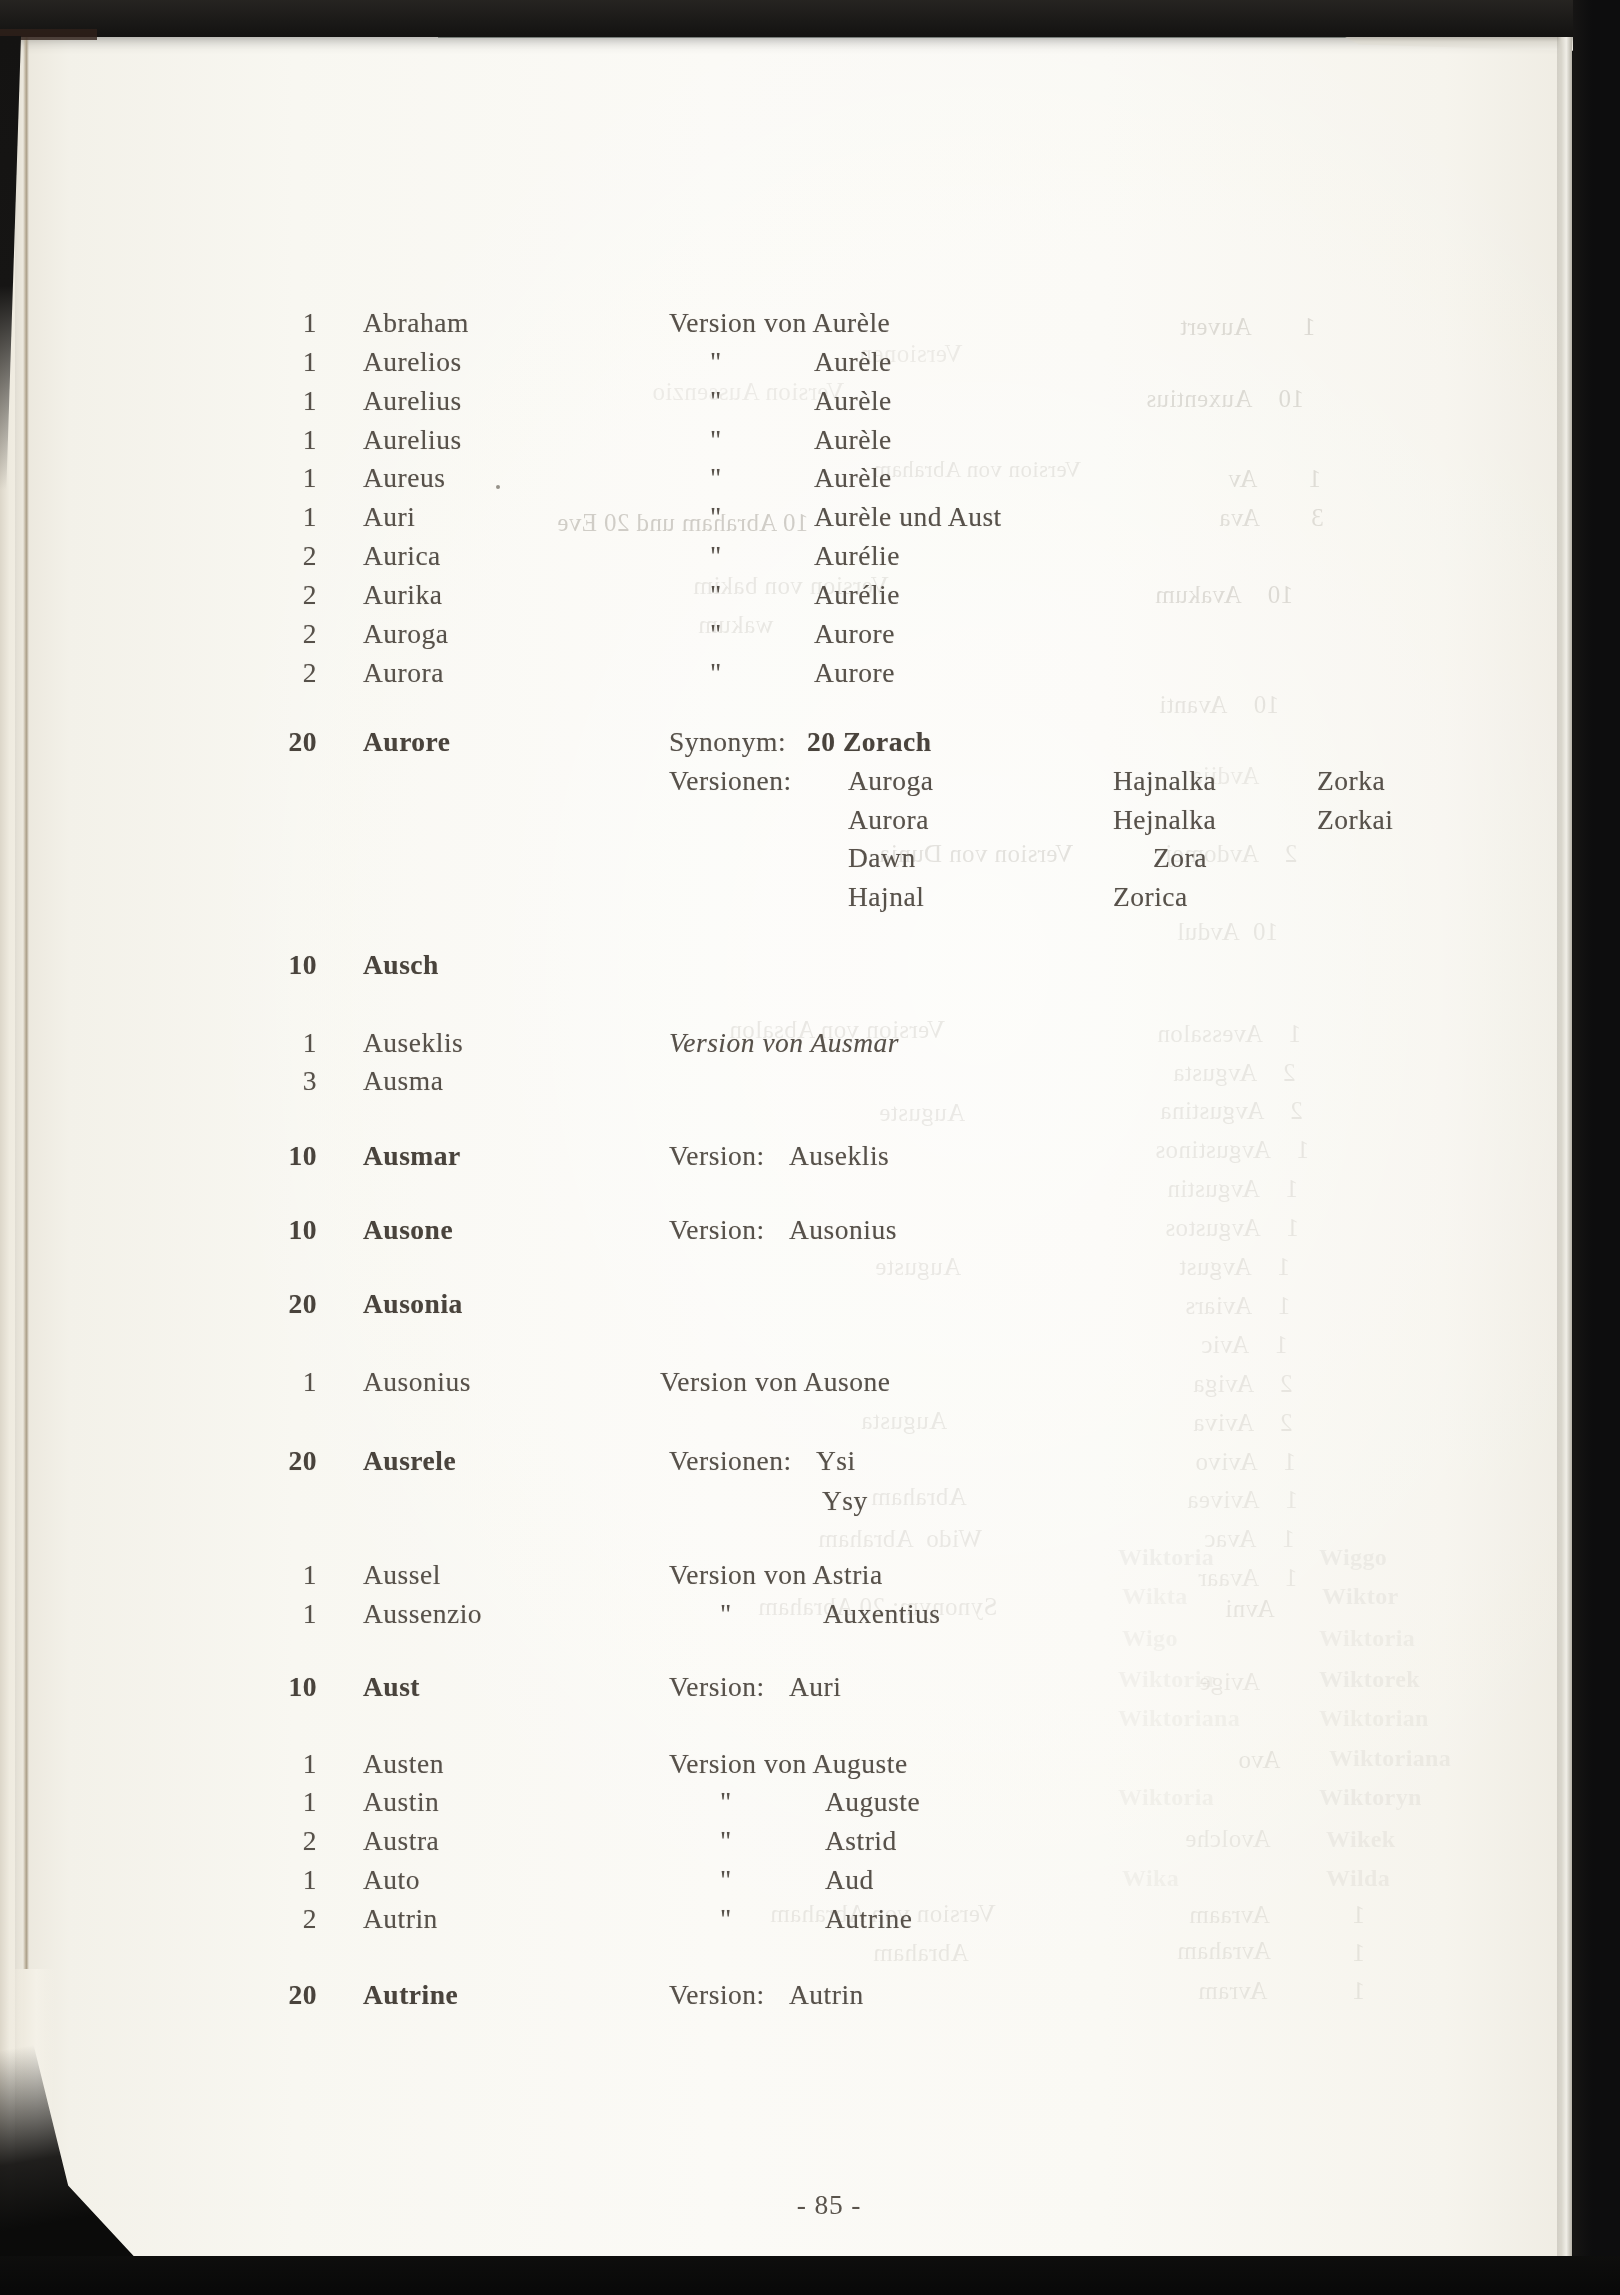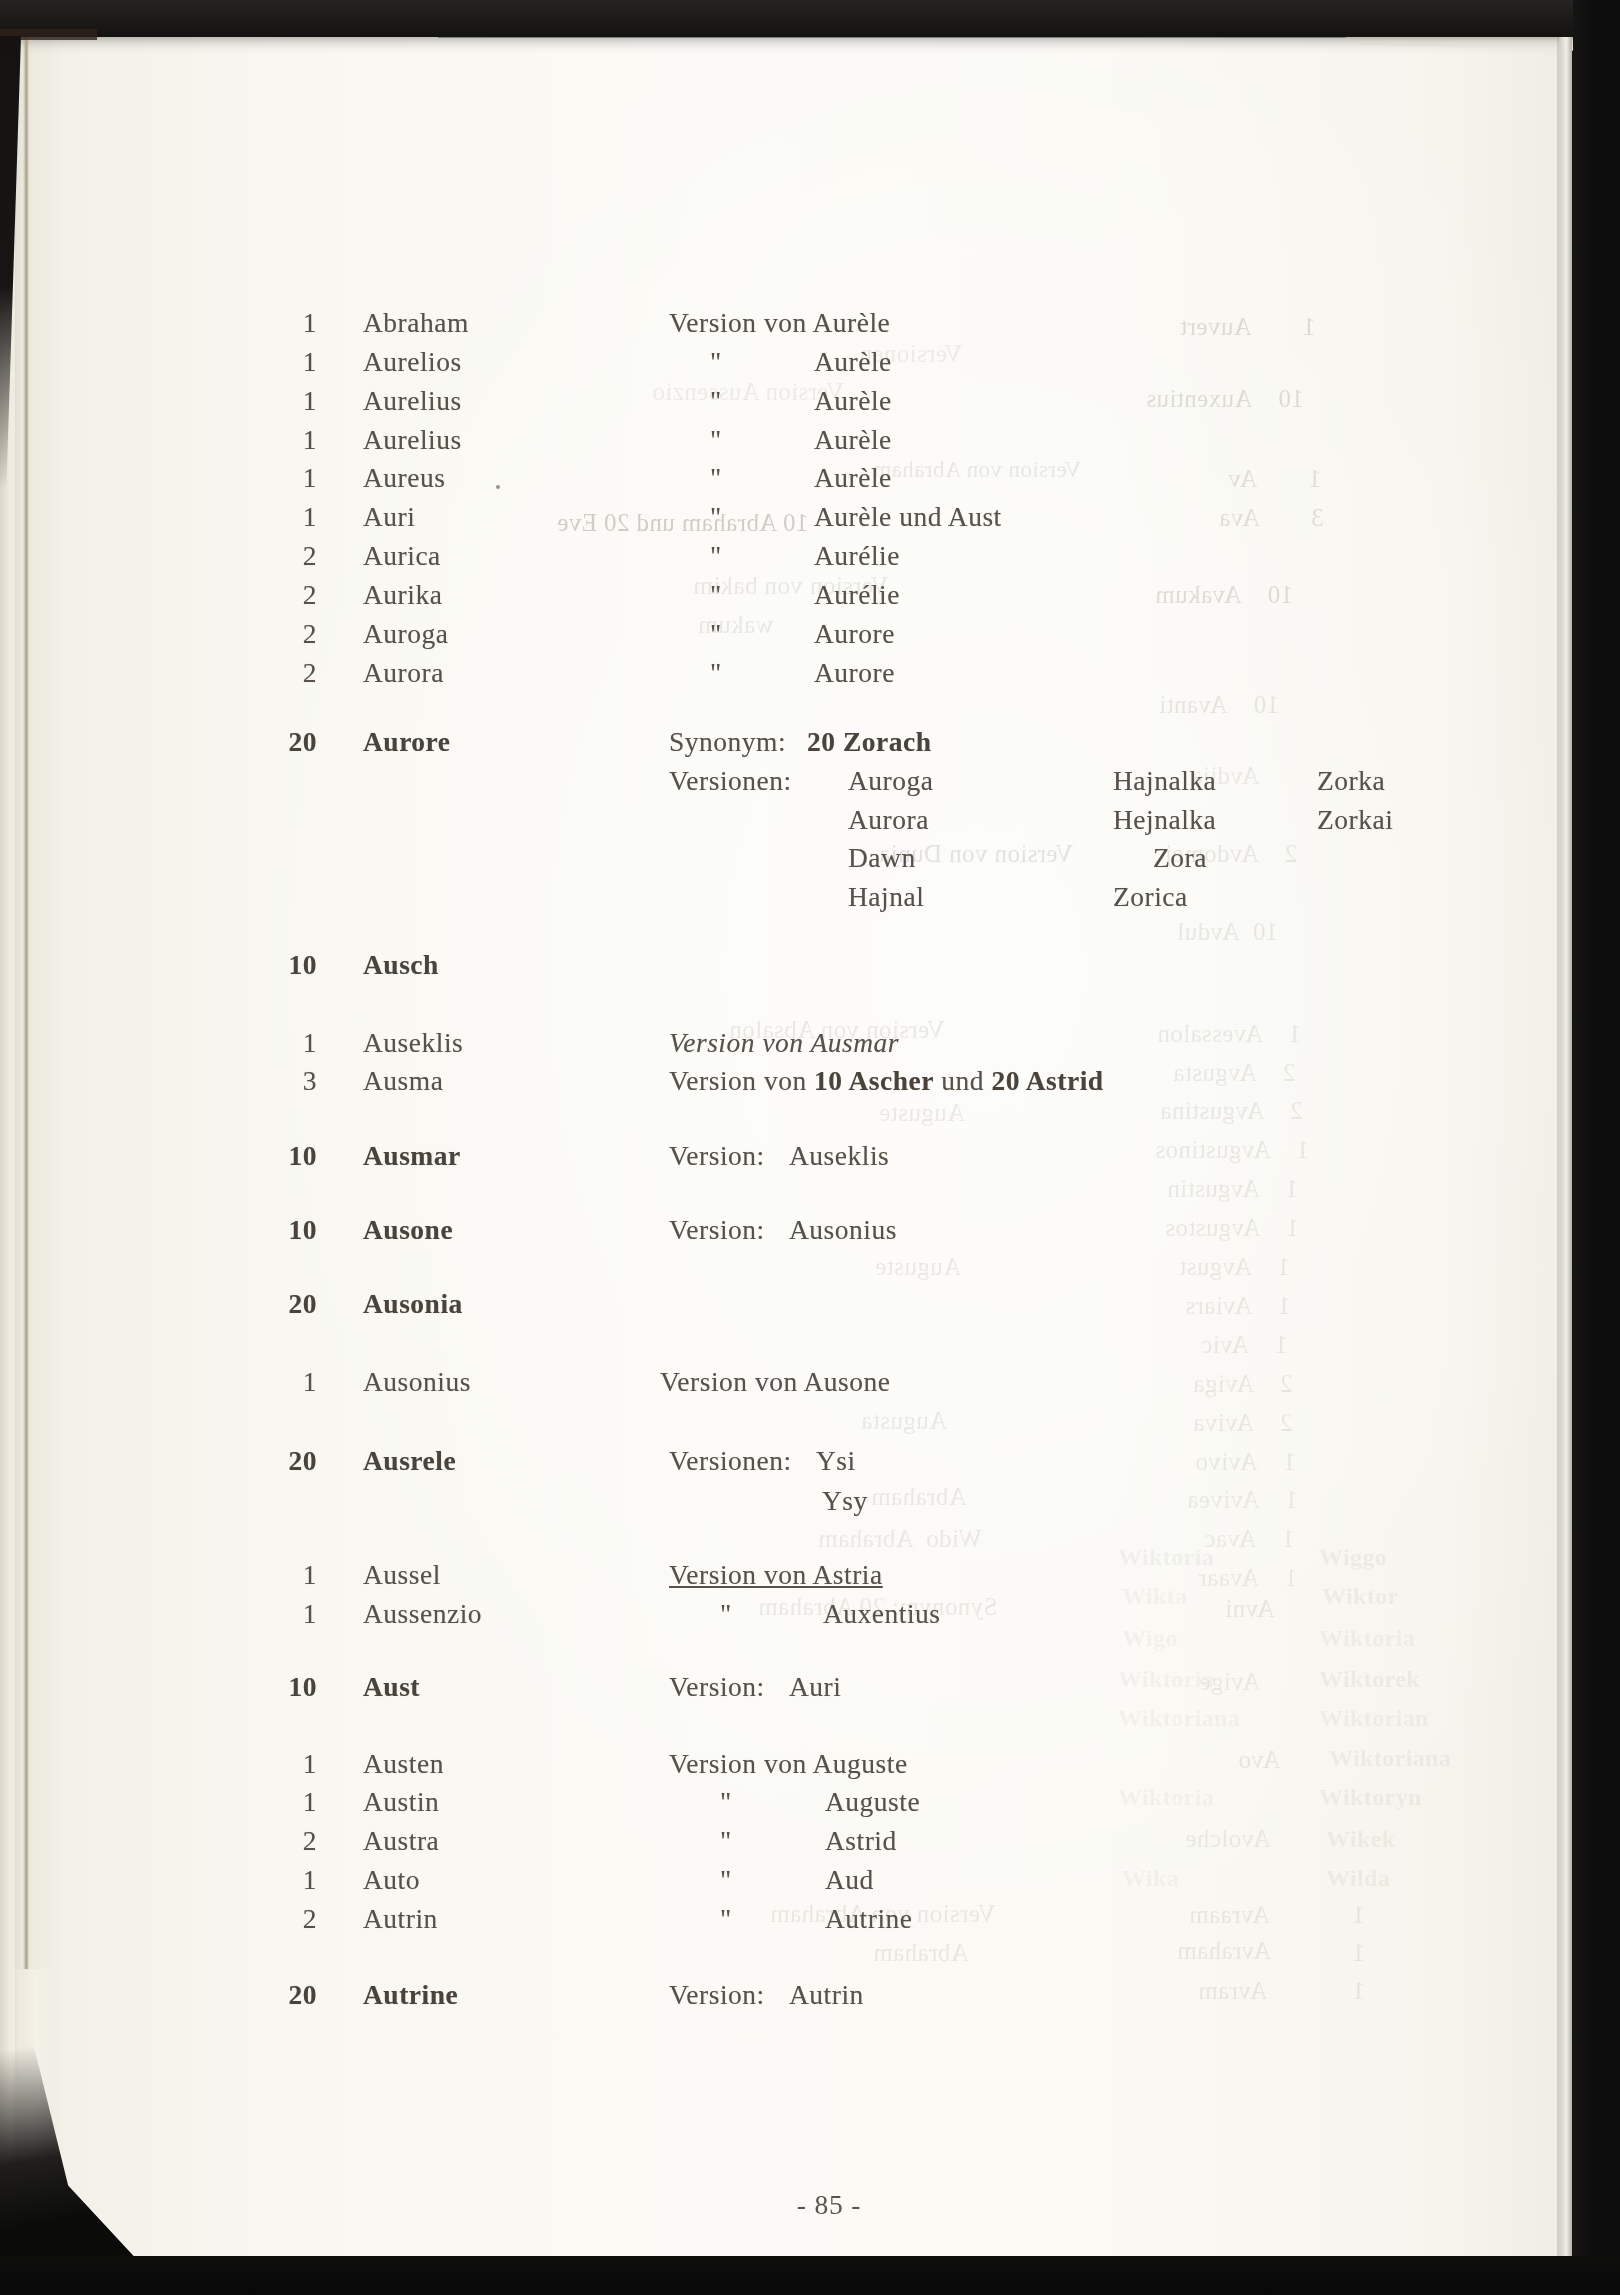--- a/index.html
+++ b/index.html
@@ -146,28 +146,28 @@
       <div class="row" style="top: 576px;"><span class="num">2</span><span class="nam">Aurika</span><span class="cell" style="left: 710px;">"</span><span class="cell" style="left: 814px;">Aurélie</span></div>
       <div class="row" style="top: 615px;"><span class="num">2</span><span class="nam">Auroga</span><span class="cell" style="left: 710px;">"</span><span class="cell" style="left: 814px;">Aurore</span></div>
       <div class="row" style="top: 654px;"><span class="num">2</span><span class="nam">Aurora</span><span class="cell" style="left: 710px;">"</span><span class="cell" style="left: 814px;">Aurore</span></div>
       <div class="row" style="top: 723px;"><span class="num b">20</span><span class="nam b">Aurore</span><span class="cell" style="left: 669px;">Synonym:</span><span class="cell b" style="left: 807px;">20 Zorach</span></div>
       <div class="row" style="top: 762px;"><span class="cell" style="left: 669px;">Versionen:</span><span class="cell" style="left: 848px;">Auroga</span><span class="cell" style="left: 1113px;">Hajnalka</span><span class="cell" style="left: 1317px;">Zorka</span></div>
       <div class="row" style="top: 801px;"><span class="cell" style="left: 848px;">Aurora</span><span class="cell" style="left: 1113px;">Hejnalka</span><span class="cell" style="left: 1317px;">Zorkai</span></div>
       <div class="row" style="top: 839px;"><span class="cell" style="left: 848px;">Dawn</span><span class="cell" style="left: 1113px; margin-left: 40px;">Zora</span></div>
       <div class="row" style="top: 878px;"><span class="cell" style="left: 848px;">Hajnal</span><span class="cell" style="left: 1113px;">Zorica</span></div>
       <div class="row" style="top: 946px;"><span class="num b">10</span><span class="nam b">Ausch</span></div>
       <div class="row" style="top: 1024px;"><span class="num">1</span><span class="nam">Auseklis</span><span class="cell" style="left: 669px; font-style: italic;">Version von Ausmar</span></div>
-      <div class="row" style="top: 1062px;"><span class="num">3</span><span class="nam">Ausma</span><span class="cell" style="left: 669px;"><span>Version von </span><span class="b">10 Ascher</span><span> und </span><span class="b">20 Astrid</span></span></div>
+      <div class="row" style="top: 1062px;"><span class="num">3</span><span class="nam">Ausma</span></div>
       <div class="row" style="top: 1137px;"><span class="num b">10</span><span class="nam b">Ausmar</span><span class="cell" style="left: 669px;">Version:</span><span class="cell" style="left: 789px;">Auseklis</span></div>
       <div class="row" style="top: 1211px;"><span class="num b">10</span><span class="nam b">Ausone</span><span class="cell" style="left: 669px;">Version:</span><span class="cell" style="left: 789px;">Ausonius</span></div>
       <div class="row" style="top: 1285px;"><span class="num b">20</span><span class="nam b">Ausonia</span></div>
       <div class="row" style="top: 1363px;"><span class="num">1</span><span class="nam">Ausonius</span><span class="cell" style="left: 660px;">Version von Ausone</span></div>
       <div class="row" style="top: 1442px;"><span class="num b">20</span><span class="nam b">Ausrele</span><span class="cell" style="left: 669px;">Versionen:</span><span class="cell" style="left: 816px;">Ysi</span></div>
       <div class="row" style="top: 1482px;"><span class="cell" style="left: 822px;">Ysy</span></div>
-      <div class="row" style="top: 1556px;"><span class="num">1</span><span class="nam">Aussel</span><span class="cell" style="left: 669px; text-decoration: underline;">Version von Astria</span></div>
+      <div class="row" style="top: 1556px;"><span class="num">1</span><span class="nam">Aussel</span><span class="cell" style="left: 669px;">Version von Astria</span></div>
       <div class="row" style="top: 1595px;"><span class="num">1</span><span class="nam">Aussenzio</span><span class="cell" style="left: 720px;">"</span><span class="cell" style="left: 823px;">Auxentius</span></div>
       <div class="row" style="top: 1668px;"><span class="num b">10</span><span class="nam b">Aust</span><span class="cell" style="left: 669px;">Version:</span><span class="cell" style="left: 789px;">Auri</span></div>
       <div class="row" style="top: 1745px;"><span class="num">1</span><span class="nam">Austen</span><span class="cell" style="left: 669px;">Version von Auguste</span></div>
       <div class="row" style="top: 1783px;"><span class="num">1</span><span class="nam">Austin</span><span class="cell" style="left: 720px;">"</span><span class="cell" style="left: 825px;">Auguste</span></div>
       <div class="row" style="top: 1822px;"><span class="num">2</span><span class="nam">Austra</span><span class="cell" style="left: 720px;">"</span><span class="cell" style="left: 825px;">Astrid</span></div>
       <div class="row" style="top: 1861px;"><span class="num">1</span><span class="nam">Auto</span><span class="cell" style="left: 720px;">"</span><span class="cell" style="left: 825px;">Aud</span></div>
       <div class="row" style="top: 1900px;"><span class="num">2</span><span class="nam">Autrin</span><span class="cell" style="left: 720px;">"</span><span class="cell" style="left: 825px;">Autrine</span></div>
       <div class="row" style="top: 1976px;"><span class="num b">20</span><span class="nam b">Autrine</span><span class="cell" style="left: 669px;">Version:</span><span class="cell" style="left: 789px;">Autrin</span></div>
     </div>
 

